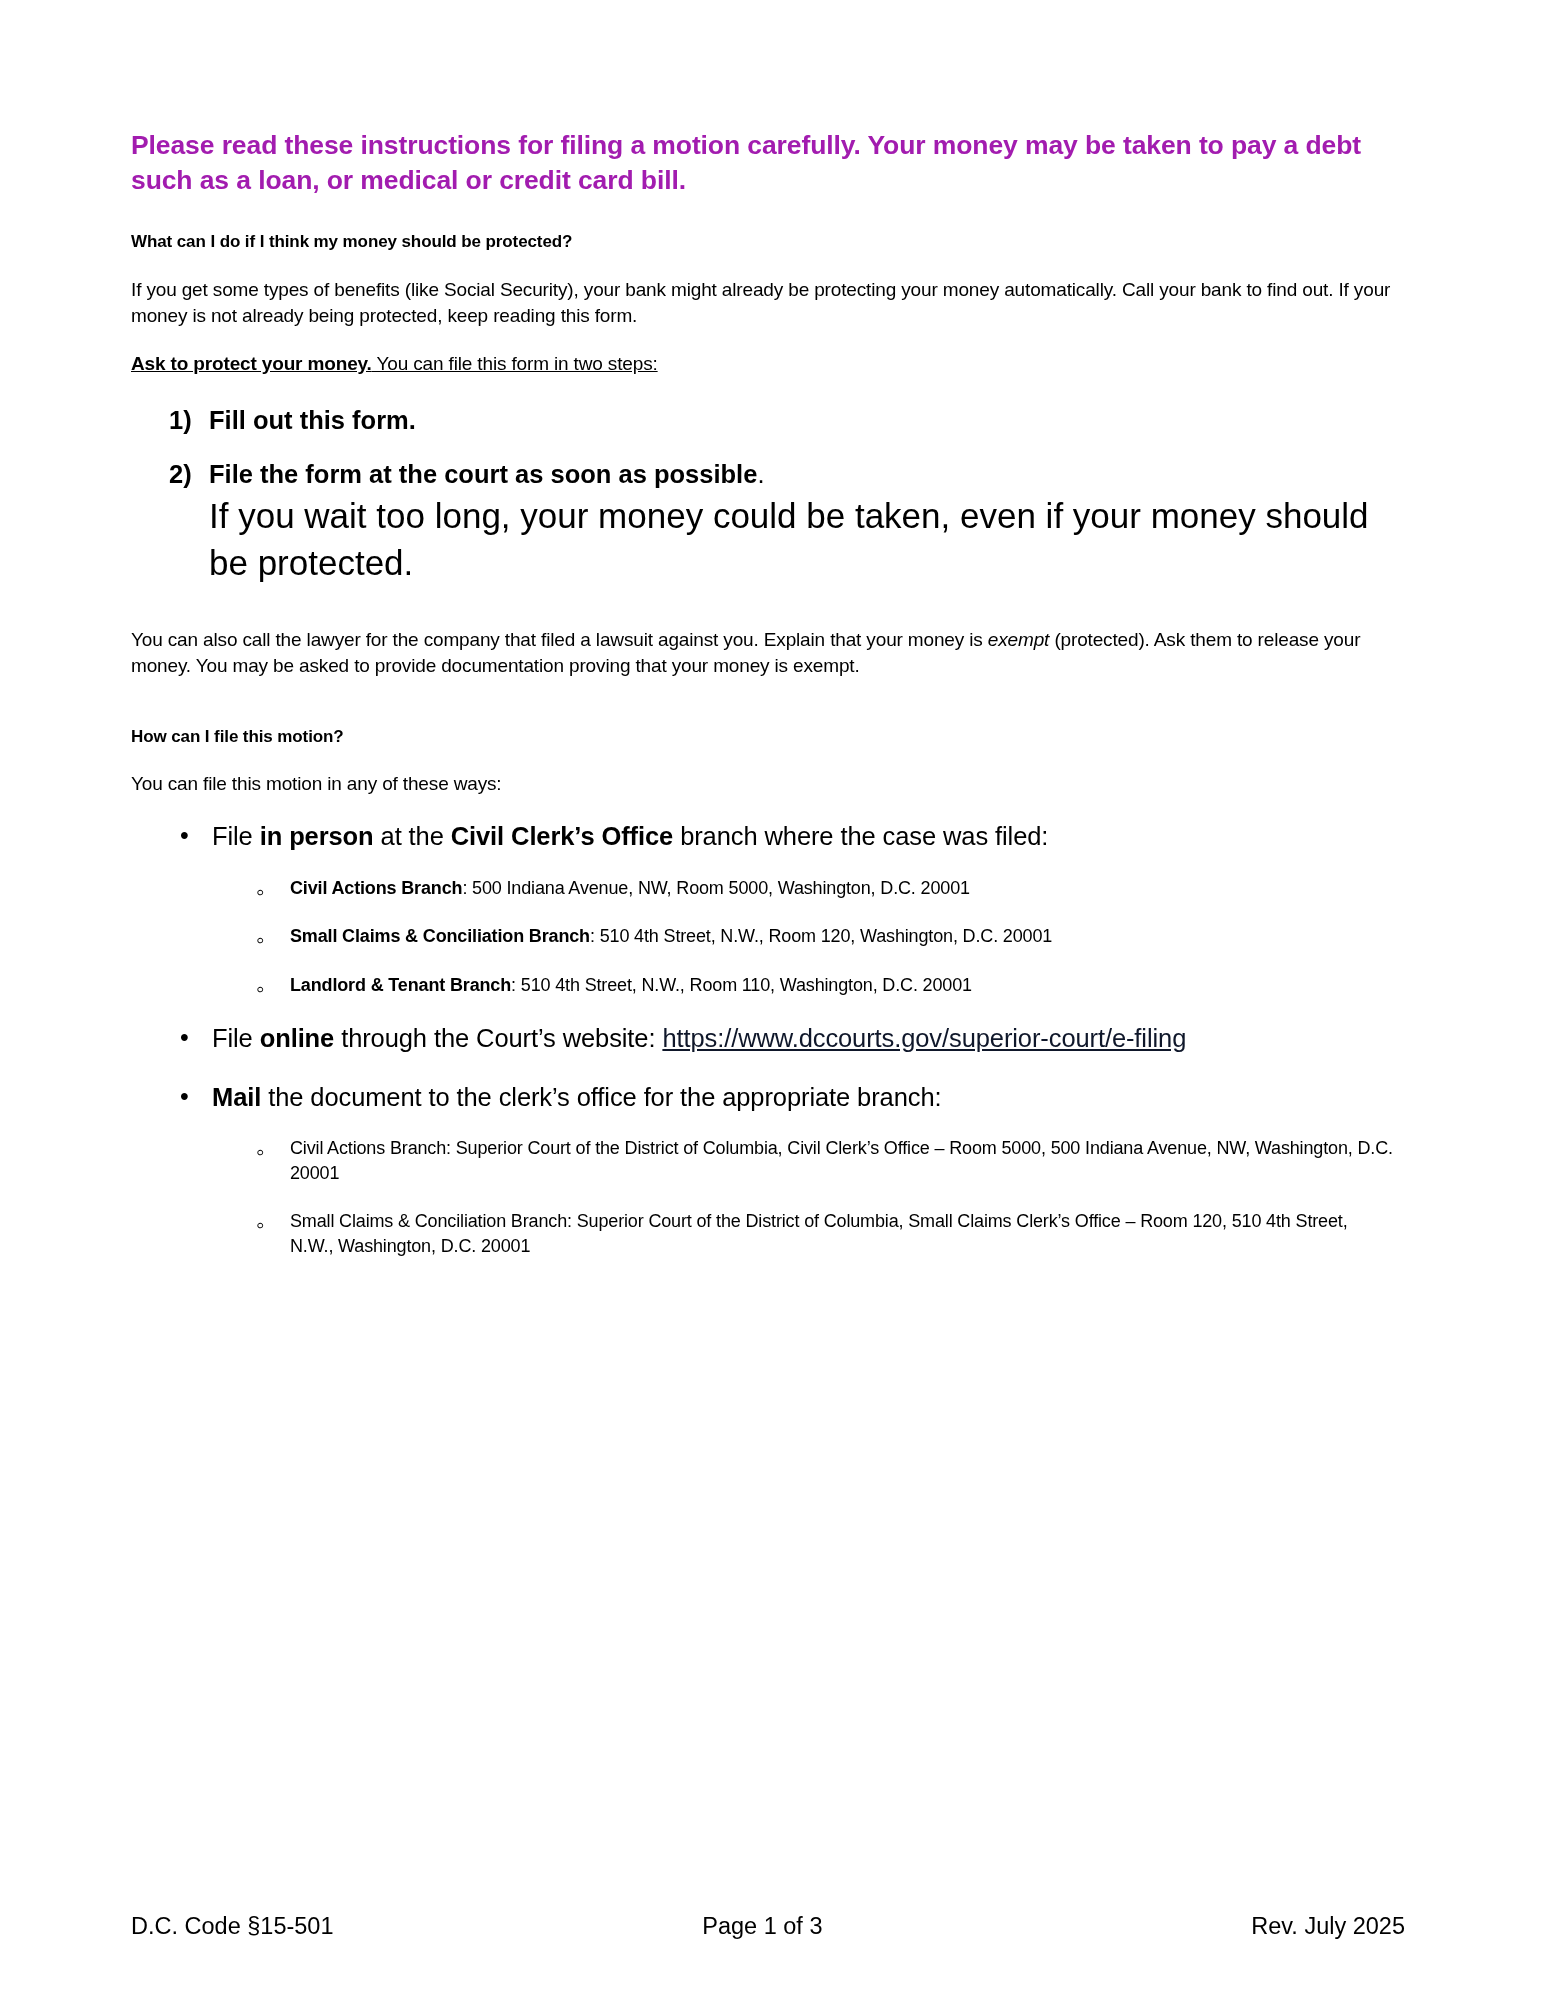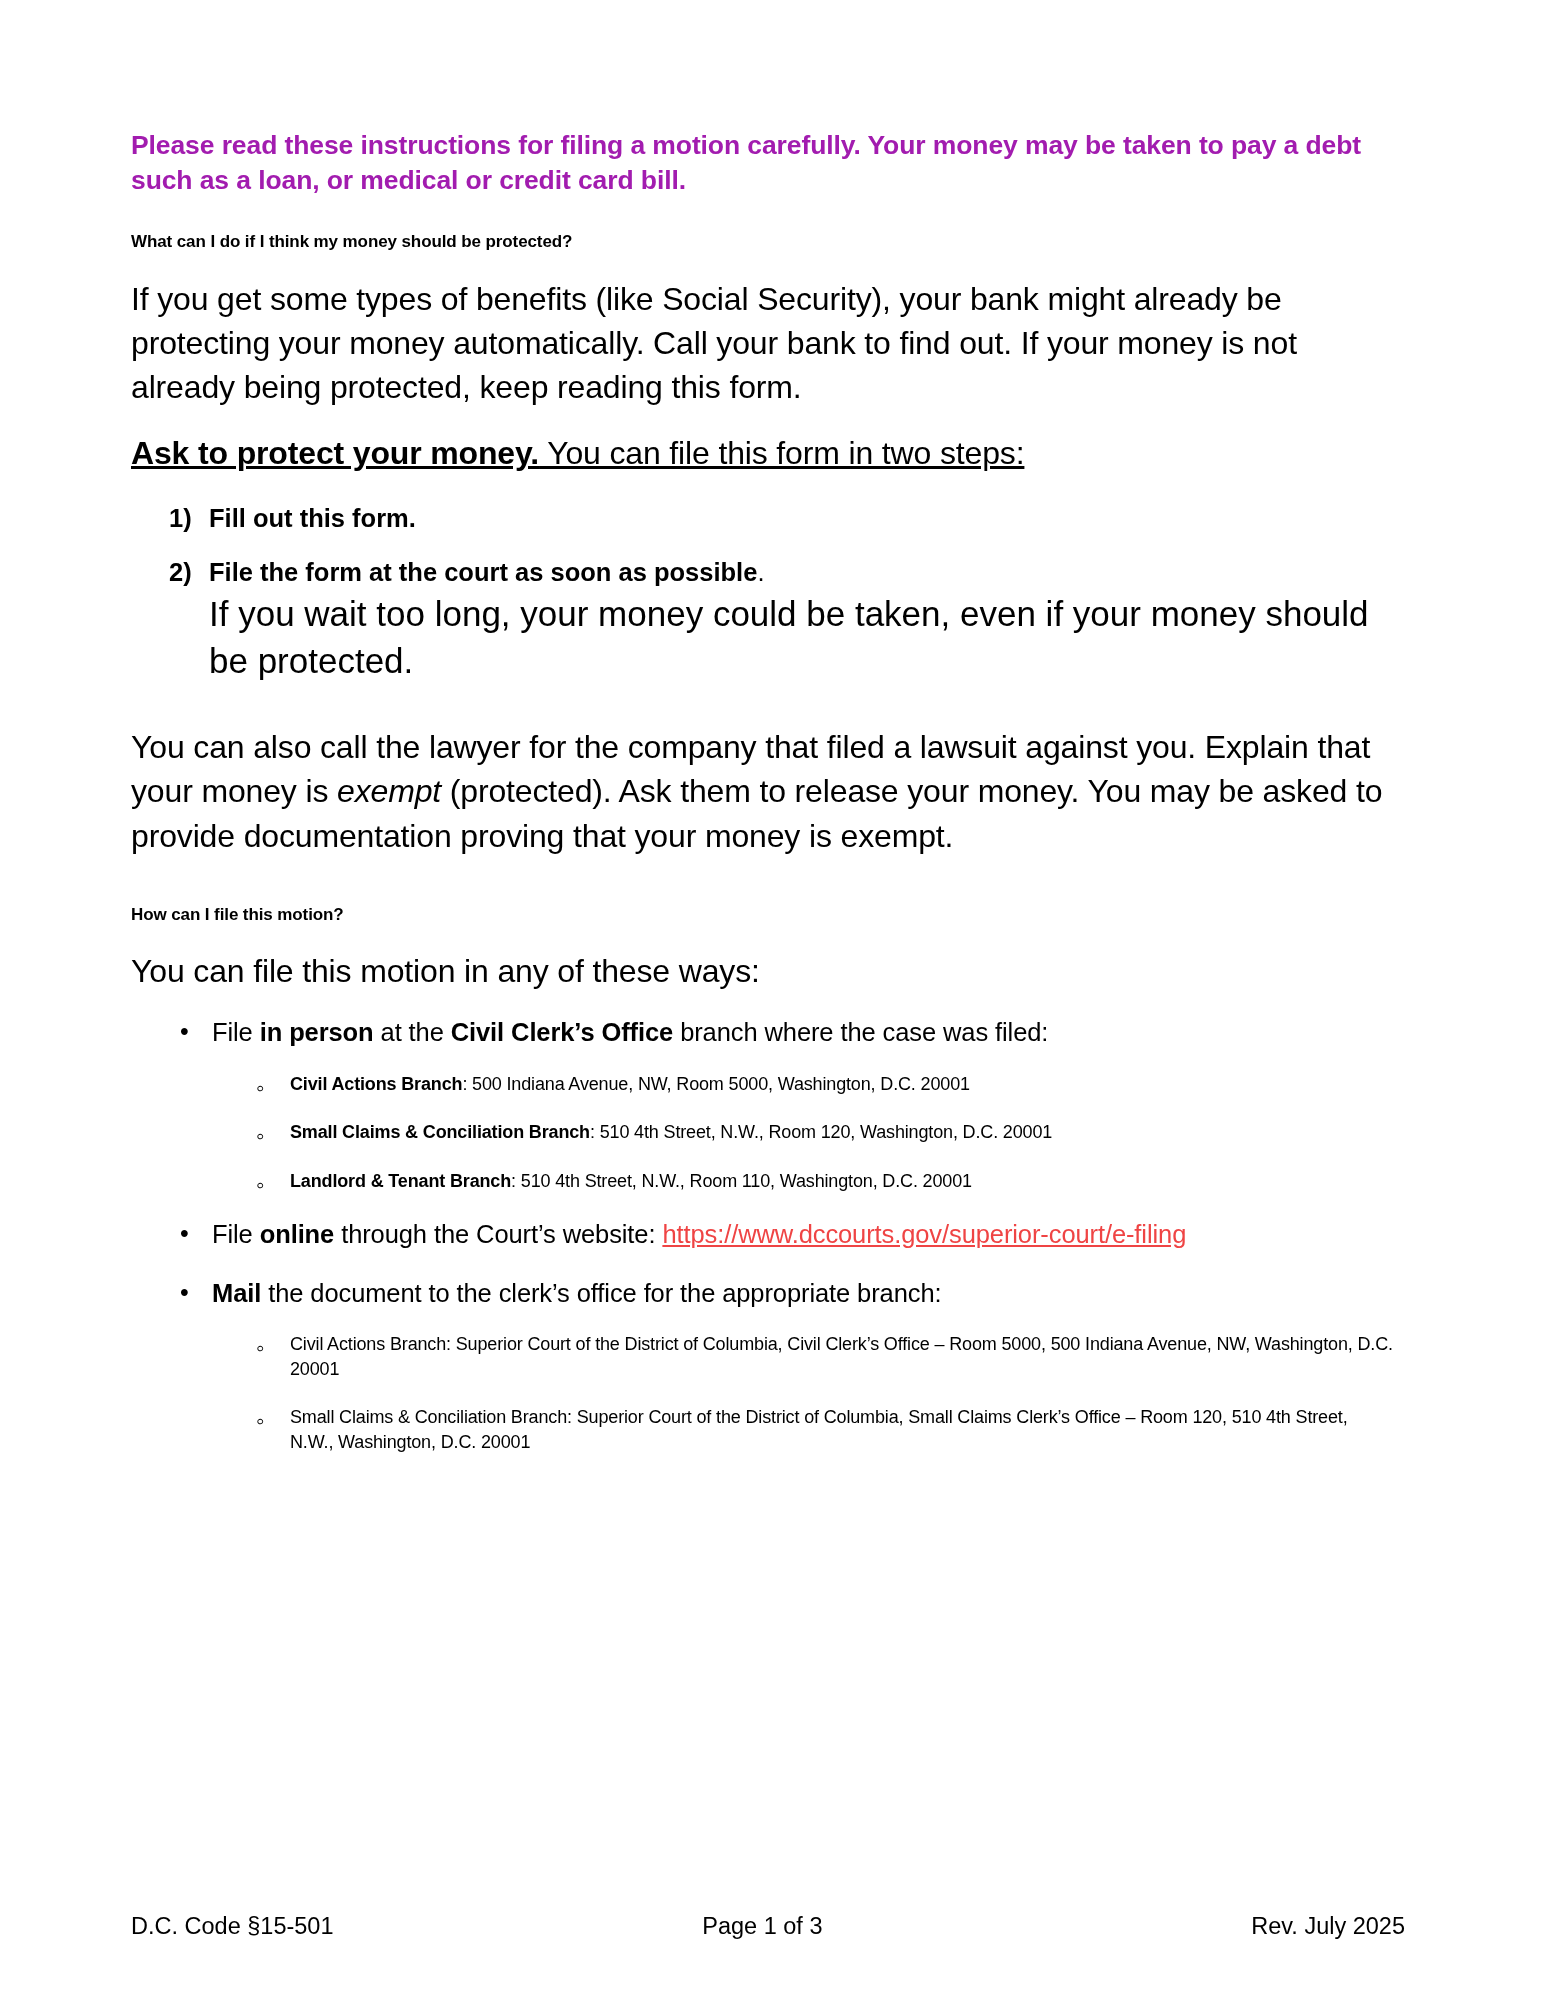--- a/index.html
+++ b/index.html
@@ -33,40 +33,40 @@
     letter-spacing: -0.1px;
   }
   h2.section-heading {
     font-size: 17px;
     font-weight: bold;
     margin: 0 0 23px 0;
     line-height: 1.3;
     letter-spacing: -0.1px;
   }
   p.body-text {
-    font-size: 32px;
+    font-size: 19px;
     line-height: 1.38;
     margin: 0 0 22px 0;
     letter-spacing: -0.15px;
   }
   p.body-text.tight {
     margin-bottom: 26px;
     text-decoration: underline;
   }
   p.body-text.gap-after {
     margin-bottom: 46px;
   }
   p.body-text.gap-before {
     margin-top: 40px;
   }
   b, strong { font-weight: bold; }
   i, em { font-style: italic; }
 
   a.link {
-    color: #ef4444;
+    color: #0f172a;
   }
 
   
   ol.numbered {
     list-style: none;
     margin: 0 0 26px 0;
     padding: 0;
   }
   ol.numbered > li {
     position: relative;

